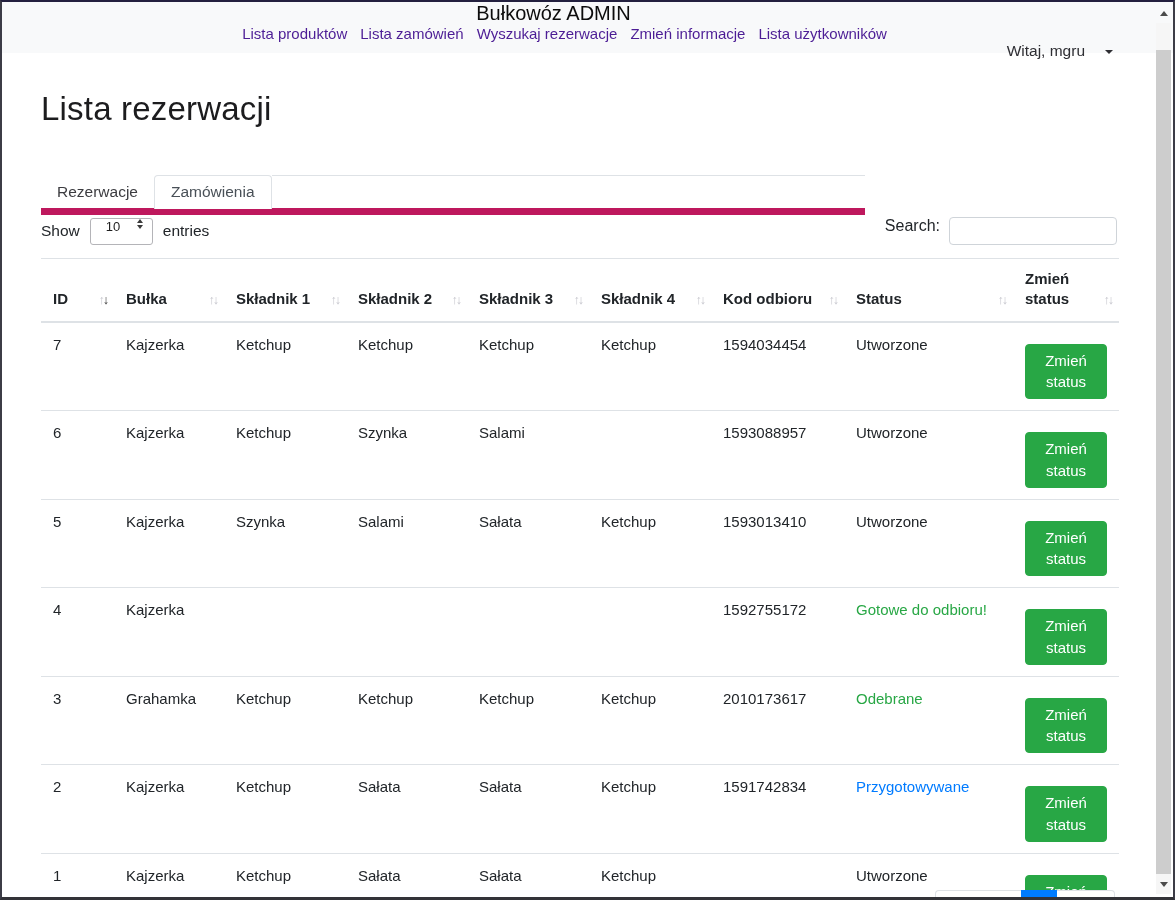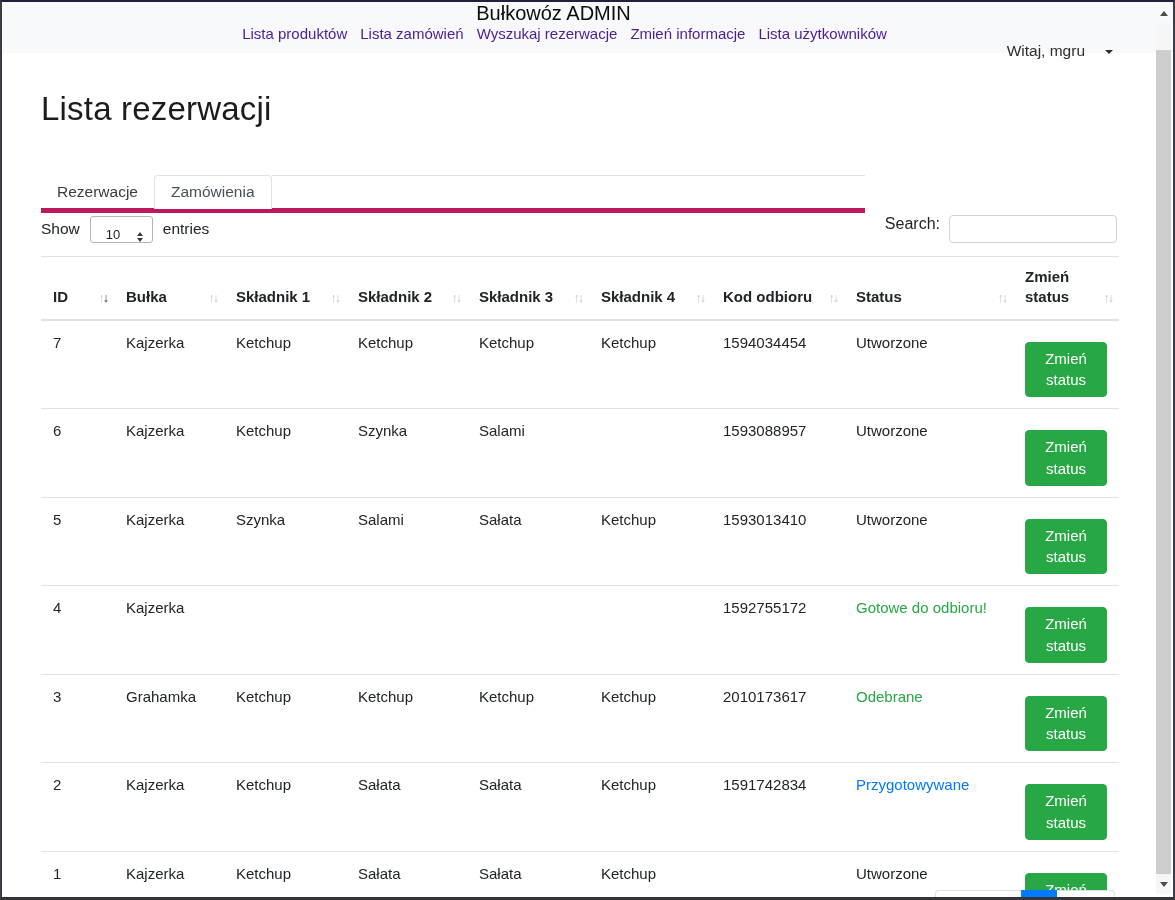--- a/index.html
+++ b/index.html
@@ -24,35 +24,35 @@
   .nav-link { font-size:15px; color:#4c1d95; text-decoration:none; white-space:nowrap; cursor:pointer; }
   .nav-user { margin-left:auto; display:flex; align-items:center; gap:20px; cursor:pointer; }
   .nav-user span { font-size:15.5px; color:#2e2e33; }
   .caret { width:0; height:0; border-left:4px solid transparent; border-right:4px solid transparent; border-top:4px solid #2e2e33; margin-top:2px; }
 
   
   .main { padding:0 56px 0 39px; }
   h1.page-title { margin-top:37px; font-size:33px; font-weight:400; color:#1c1c1e; letter-spacing:0.2px; }
 
   
-  .tabs { display:flex; align-items:flex-end; margin-top:47px; width:824px; border-bottom:5px solid #be185d; }
+  .tabs { display:flex; align-items:flex-end; margin-top:47px; width:824px; border-bottom:7px solid #be185d; }
   .tab { font-size:15.5px; padding:7px 16px; cursor:pointer; }
   .tab.inactive { color:#3c3c40; }
   .tab.active {
     color:#495057; background:#fff; border:1px solid #dee2e6; border-bottom:none;
     border-radius:4px 4px 0 0; margin-bottom:-1px; padding-bottom:8px;
   }
   .tab-filler { flex:1; align-self:stretch; border-top:1px solid #dee2e6; }
 
   
   .controls { margin-top:1px; display:flex; justify-content:space-between; align-items:center; height:30px;gap:8px; }
   .ctl-left { display:flex; align-items:center; gap:10px; font-size:15.5px; color:#212529; }
   .page-size {
     width:63px; height:27px; border:1px solid #b4b4b8; border-radius:3px;
-    display:flex; align-items:flex-end; justify-content:space-between;
+    display:flex; align-items:flex-start; justify-content:space-between;
     padding:0 9px 0 15px; cursor:pointer; background:#fff;
   }
   .page-size .val { font-size:13px; color:#1f1f1f; }
   .updown { display:flex; flex-direction:column; gap:2px; }
   .updown .up { width:0;height:0;border-left:3.5px solid transparent;border-right:3.5px solid transparent;border-bottom:4px solid #3a3a3a; }
   .updown .down { width:0;height:0;border-left:3.5px solid transparent;border-right:3.5px solid transparent;border-top:4px solid #3a3a3a; }
   .ctl-right { display:flex; gap:9px; font-size:16px; color:#212529; }
   .search-input {
     width:168px; height:28px; border:1px solid #cfd4d9; border-radius:4px;
     font-size:14px; padding:0 8px; color:#212529; outline:none; background:#fff;

